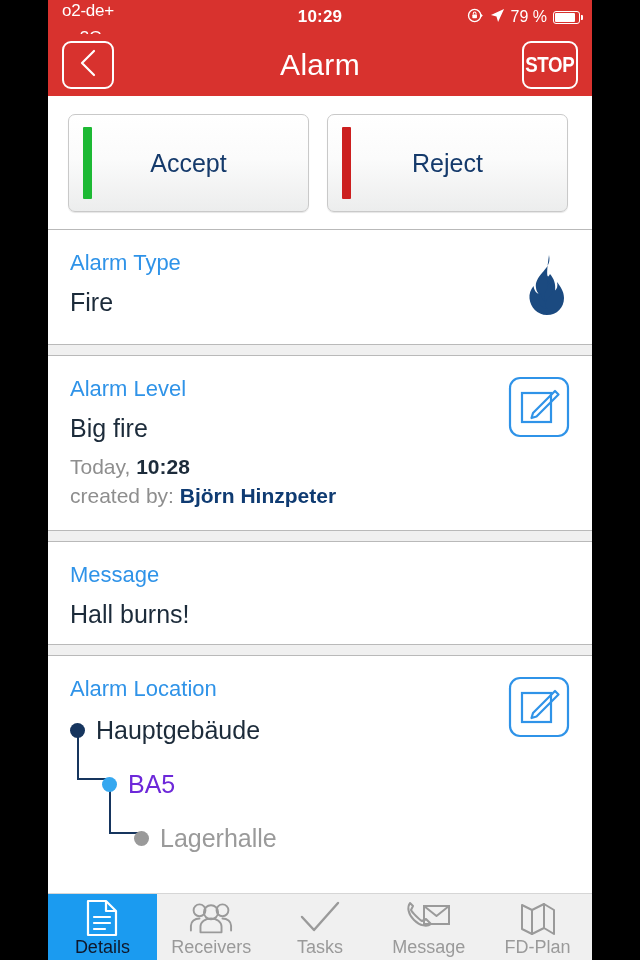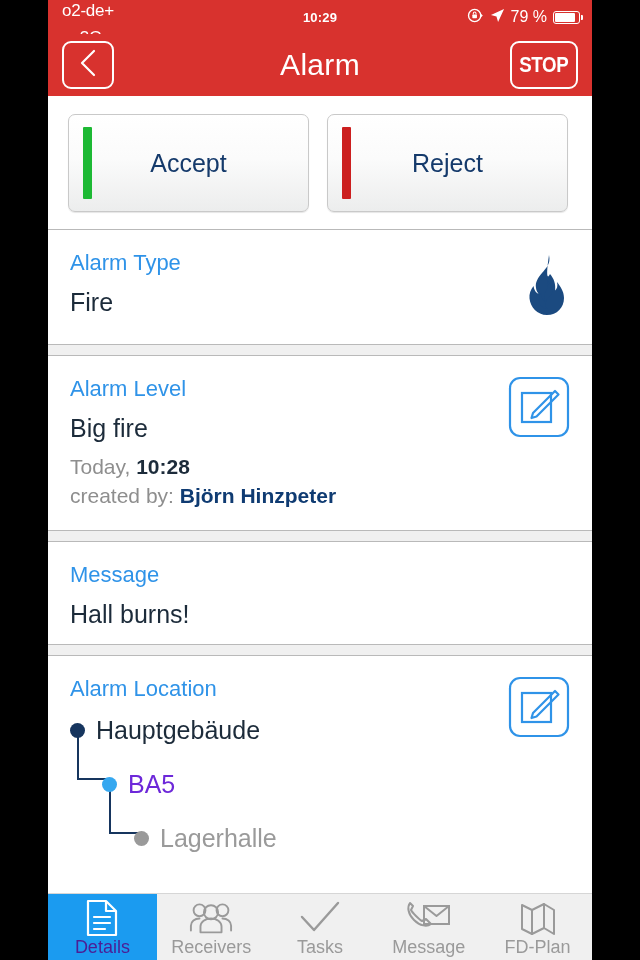--- a/index.html
+++ b/index.html
@@ -18,21 +18,21 @@
     font-size:17px; position:relative;
   }
   .sb-left { display:flex; align-items:center; gap:7px;flex-direction:column; }
   .dots { display:flex; align-items:center; gap:4px; }
   .dot { width:8px; height:8px; border-radius:50%; background:#fff; }
   .dot.hollow { background:transparent; border:1.5px solid #fff; width:8px; height:8px; }
   .carrier { font-size:17px; letter-spacing:-0.2px; }
   .net { font-size:17px; margin-left:6px; }
   .sb-center {
     position:absolute; left:0; right:0; text-align:center;
-    font-size:13px; font-weight:bold; letter-spacing:0.2px;
+    font-size:17px; font-weight:bold; letter-spacing:0.2px;
   }
   .sb-right {
     margin-left:auto; display:flex; align-items:center; gap:6px;
     font-size:16px; position:relative; z-index:2;
   }
   .batt {
     width:27px; height:13px; border:1.5px solid #fff; border-radius:3px;
     position:relative; display:inline-block;
   }
   .batt::after {
@@ -49,21 +49,21 @@
   }
   .nav-title {
     position:absolute; left:0; right:0; text-align:center;
     color:#fff; font-size:30px; font-weight:400; letter-spacing:0.3px;
   }
   .nav-btn {
     width:52px; height:48px; border:2px solid #ffffff; border-radius:9px;
     display:flex; align-items:center; justify-content:center;
     position:relative; z-index:2; background:transparent;
   }
-  .nav-btn.right { margin-left:auto; width:68px; }
+  .nav-btn.right { margin-left:auto; width:56px; }
   .stop-text { color:#fff; font-size:22px; font-weight:bold;
                letter-spacing:-0.5px; transform:scaleX(0.85); }
 
   
   .actions { display:flex; gap:18px; padding:18px 24px 17px 20px; background:#fff; }
   .act-btn {
     flex:1; height:98px; border:1px solid #c9c9c9; border-radius:7px;
     background:linear-gradient(180deg,#ffffff 0%, #fbfbfb 45%, #eceded 100%);
     box-shadow:0 1px 1px rgba(0,0,0,0.10);
     position:relative; display:flex; align-items:center; justify-content:center;
@@ -88,21 +88,21 @@
   .tree-row { display:flex; align-items:center; position:absolute; }
   .node-dot { width:15px; height:15px; border-radius:50%; flex:none; }
   .node-label { font-size:25px; margin-left:11px; white-space:nowrap; }
   .t-line { position:absolute; background:#16355e; }
 
   
   .tabbar { position:absolute; left:0; right:0; bottom:0; height:67px;
             display:flex; background:#f0f0f0; border-top:1px solid #d6d6d6; }
   .tab { flex:1; display:flex; flex-direction:column; align-items:center;
          justify-content:center; gap:1px; color:#9a9a9a; }
-  .tab.active { background:#1b9bf0; color:#4c1d95; }
+  .tab.active { background:#1b9bf0; color:#0f172a; }
   .tab-label { font-size:18px; line-height:1; }
   .tab svg { display:block; }
 </style>
 </head>
 <body>
 
 <div id="phone">
 
   <div class="statusbar">
     <div class="sb-left">

